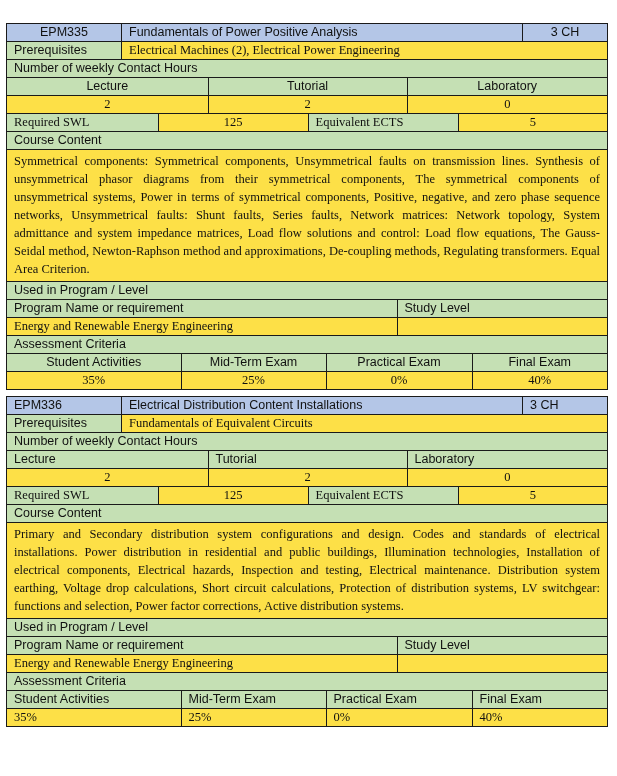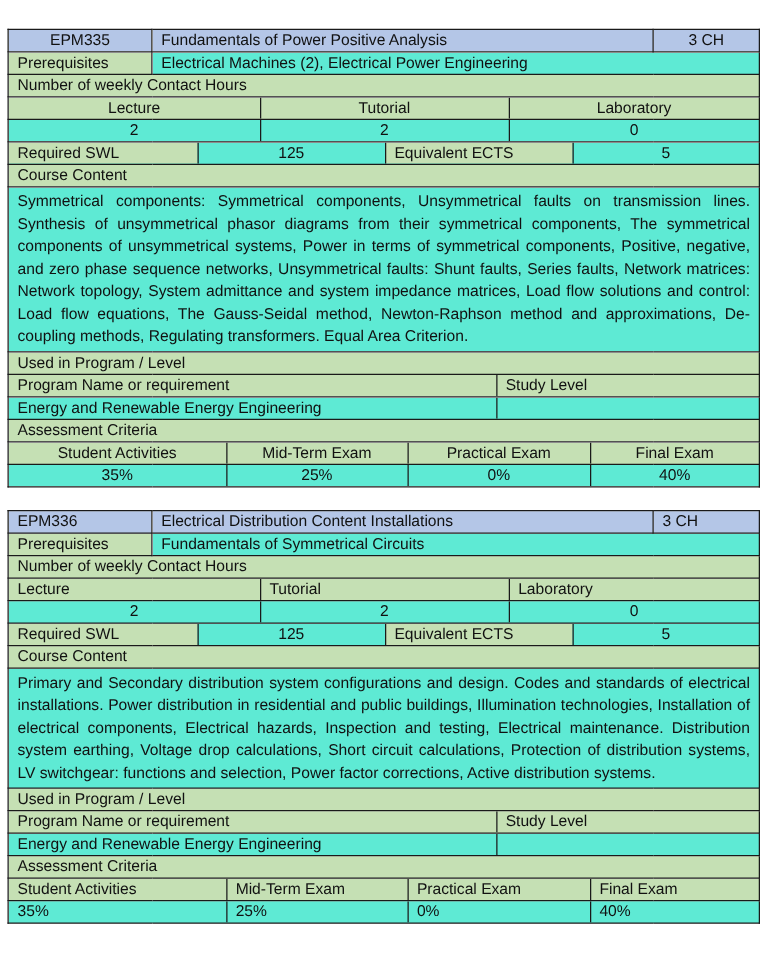--- a/index.html
+++ b/index.html
@@ -3,21 +3,21 @@
   <meta charset="utf-8">
   <style>
     html, body { margin: 0; padding: 0; background: #ffffff; }
     body { width: 617px; height: 776px; position: relative; overflow: hidden;
            font-family: "Liberation Sans", "DejaVu Sans", sans-serif; color: #111; }
     .course { position: absolute; left: 6px; width: 601px; border-collapse: collapse; table-layout: fixed; }
     .course td { border: 1px solid #1a1a1a; padding: 0 7px; font-size: 12.5px; line-height: 17px;
                  height: 17px; white-space: nowrap; overflow: hidden; }
     .blue { background: #b4c6e7; }
     .green { background: #c5e0b4; }
-    .white { background: #5eead4; }
+    .white { background: #fde047; font-family: Liberation Serif, serif; }
     .c { text-align: center; }
     .content-cell { white-space: normal !important; height: auto !important; text-align: justify;
                     line-height: 18px !important; padding: 2px 7px 3px 7px !important; font-size: 12.5px; }
     .sub td { padding: 0; }
     .inner { width: 100%; border-collapse: collapse; table-layout: fixed; }
     .inner td { border: none; border-right: 1px solid #1a1a1a; padding: 0 7px; height: 17px; }
     .inner td:last-child { border-right: none; }
   </style>
 </head>
 <body>
@@ -177,35 +177,35 @@
         <td class="c">0%</td>
         <td class="c">40%</td>
       </tr>
             </tbody>
           </table>
     </td>
   </tr>
 </tbody>
   </table>
 
-<table class="course" style="top:408px;">
+<table class="course" style="top:396px;">
   <colgroup>
     <col style="width:115px">
       <col style="width:401px">
       <col style="width:85px">
   </colgroup>
   <tbody>
       <tr>
     <td class="blue">EPM336</td>
     <td class="blue">Electrical Distribution Content Installations</td>
     <td class="blue">3 CH</td>
   </tr>
   <tr>
     <td class="green">Prerequisites</td>
-    <td class="white" colspan="2">Fundamentals of Symmetrical Circuits</td>
+    <td class="white" colspan="2">Fundamentals of Equivalent Circuits</td>
   </tr>
   <tr>
     <td class="green" colspan="3">Number of weekly Contact Hours</td>
   </tr>
   <tr class="sub">
     <td colspan="3" class="green">
       <table class="inner">
             <colgroup>
               <col style="width:201px">
               <col style="width:199px">

